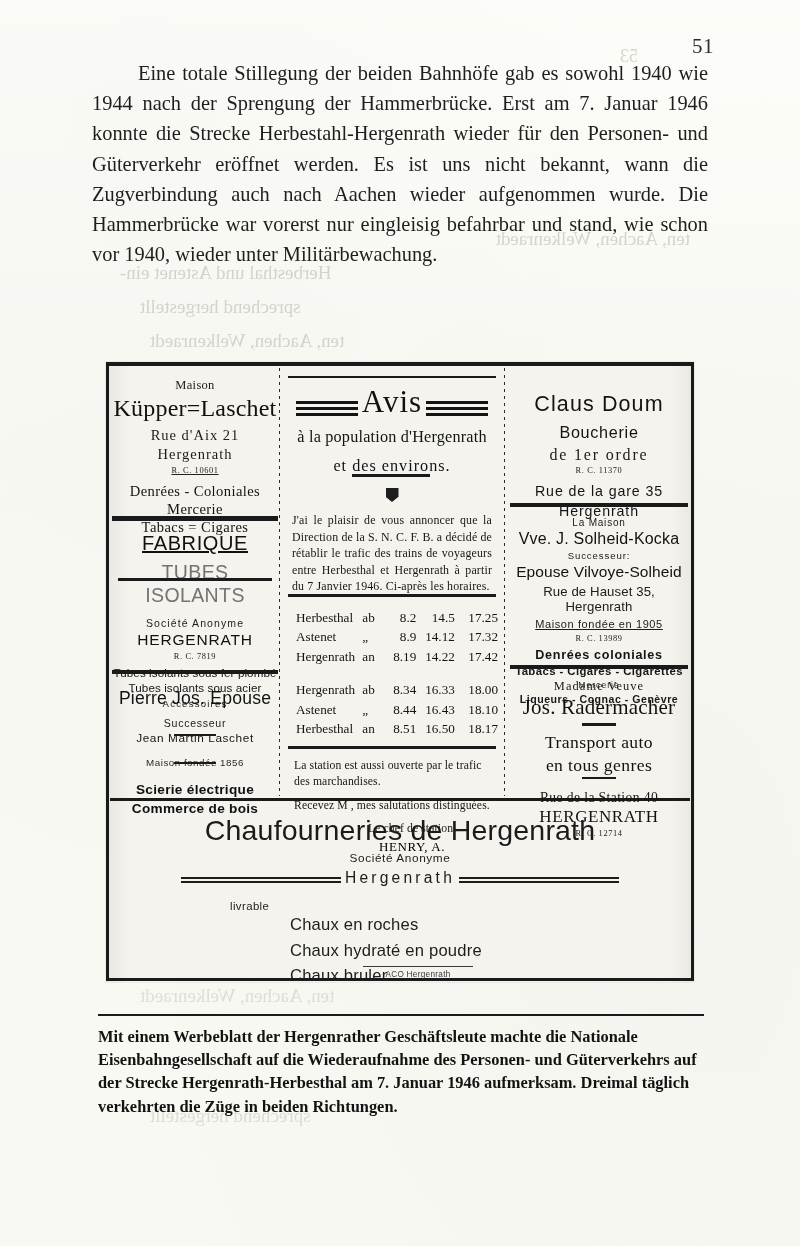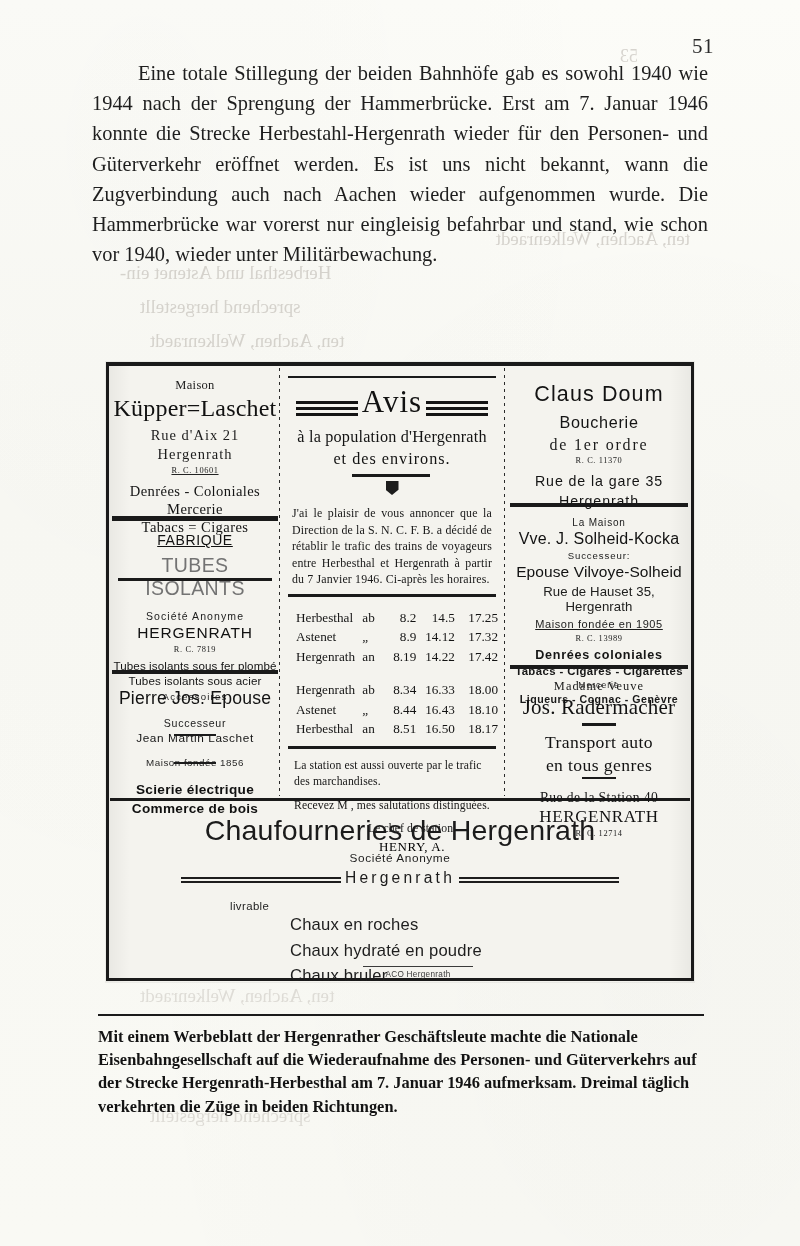--- a/index.html
+++ b/index.html
@@ -105,21 +105,21 @@
   .t-kupper {
     font-size: 24px; color: #111; letter-spacing: .2px;
     font-family: "Liberation Serif", serif;
   }
   .t-addr { font-size: 14.5px; color: #1b1b1b; letter-spacing: 1px; }
   .t-rc { font-size: 8.4px; color: #222; letter-spacing: .6px; }
   .t-line { font-size: 14.6px; color: #141414; letter-spacing: .4px; }
 
   .t-fab {
     font-family: "Liberation Sans", sans-serif;
-    font-size: 14px; color: #111; letter-spacing: .6px;
+    font-size: 20px; color: #111; letter-spacing: .6px;
   }
   .t-tubes {
     font-family: "Liberation Sans", sans-serif;
     font-size: 19.5px; color: #737373; letter-spacing: .4px;
   }
   .t-sa { font-family:"Liberation Sans",sans-serif; font-size: 10.5px; letter-spacing: 1.1px; color:#1b1b1b;}
   .t-hgr { font-family:"Liberation Sans",sans-serif; font-size: 15.5px; letter-spacing: .8px; color:#111;}
   .t-tsmall { font-family:"Liberation Sans",sans-serif; font-size: 11.6px; color:#141414; letter-spacing:.1px;}
   .t-acc { font-family:"Liberation Sans",sans-serif; font-size: 9.6px; letter-spacing:1.2px; color:#1b1b1b;}
 
@@ -287,21 +287,21 @@
 
     <div class="rule-h" style="left:2px; top:8px; width:208px; height:2px;"></div>
 
     <div class="ctr" style="margin-top:16px; white-space:nowrap;">
       <span class="avis-bars"><i></i><i></i><i></i></span>
       <span class="avis-word">Avis</span>
       <span class="avis-bars"><i></i><i></i><i></i></span>
     </div>
 
     <div class="ctr t-apop" style="margin-top:8px;">à la population d'Hergenrath</div>
-    <div class="ctr t-apop2" style="margin-top:3px;">et des environs.</div>
+    <div class="ctr t-apop2" style="margin-top:10px;">et des environs.</div>
 
     <div class="rule-h" style="left:66px; top:106px; width:78px; height:3px;"></div>
     <div class="shield" style="margin-top:12px;"></div>
 
     <div class="t-para" style="margin-top:10px; padding:0 6px; text-align:justify;">J'ai le plaisir de vous annoncer que la Direction de la S. N. C. F. B. a décidé de rétablir le trafic des trains de voyageurs entre Herbesthal et Hergenrath à partir du 7 Janvier 1946. Ci-après les horaires.</div>
 
     <div class="rule-h" style="left:2px; top:226px; width:208px; height:3px;"></div>
 
     <div class="tt" style="top:240px; padding-left:10px;">
       <div class="tt-row">
@@ -357,21 +357,21 @@
       <div class="t-foot">La station est aussi ouverte par le trafic</div>
       <div class="t-foot">des marchandises.</div>
       <div class="t-foot" style="margin-top:7px;">Recevez M   , mes salutations distinguées.</div>
       <div class="t-foot" style="margin-top:7px; text-align:center; padding-left:40px;">Le chef de station.</div>
       <div style="margin-top:1px; text-align:center; padding-left:40px; font-size:13px; letter-spacing:.6px;">HENRY, A.</div>
     </div>
   </div>
 
   <div class="col" style="left:404px; top:6px; width:178px; height:428px;">
 
-    <div style="position:absolute; left:0; top:2px; width:178px;">
+    <div style="position:absolute; left:0; top:12px; width:178px;">
       <div class="ctr t-claus" style="margin-top:12px;">Claus Doum</div>
       <div class="ctr t-bouch" style="margin-top:6px;">Boucherie</div>
       <div class="ctr t-ordre" style="margin-top:4px;">de 1er ordre</div>
       <div class="ctr t-rc" style="margin-top:2px;">R. C. 11370</div>
       <div class="ctr t-rue" style="margin-top:8px;">Rue de la gare 35</div>
       <div class="ctr t-rue" style="margin-top:4px;">Hergenrath</div>
     </div>
 
     <div class="rule-h" style="left:0; top:135px; width:178px; height:4px;"></div>
 

